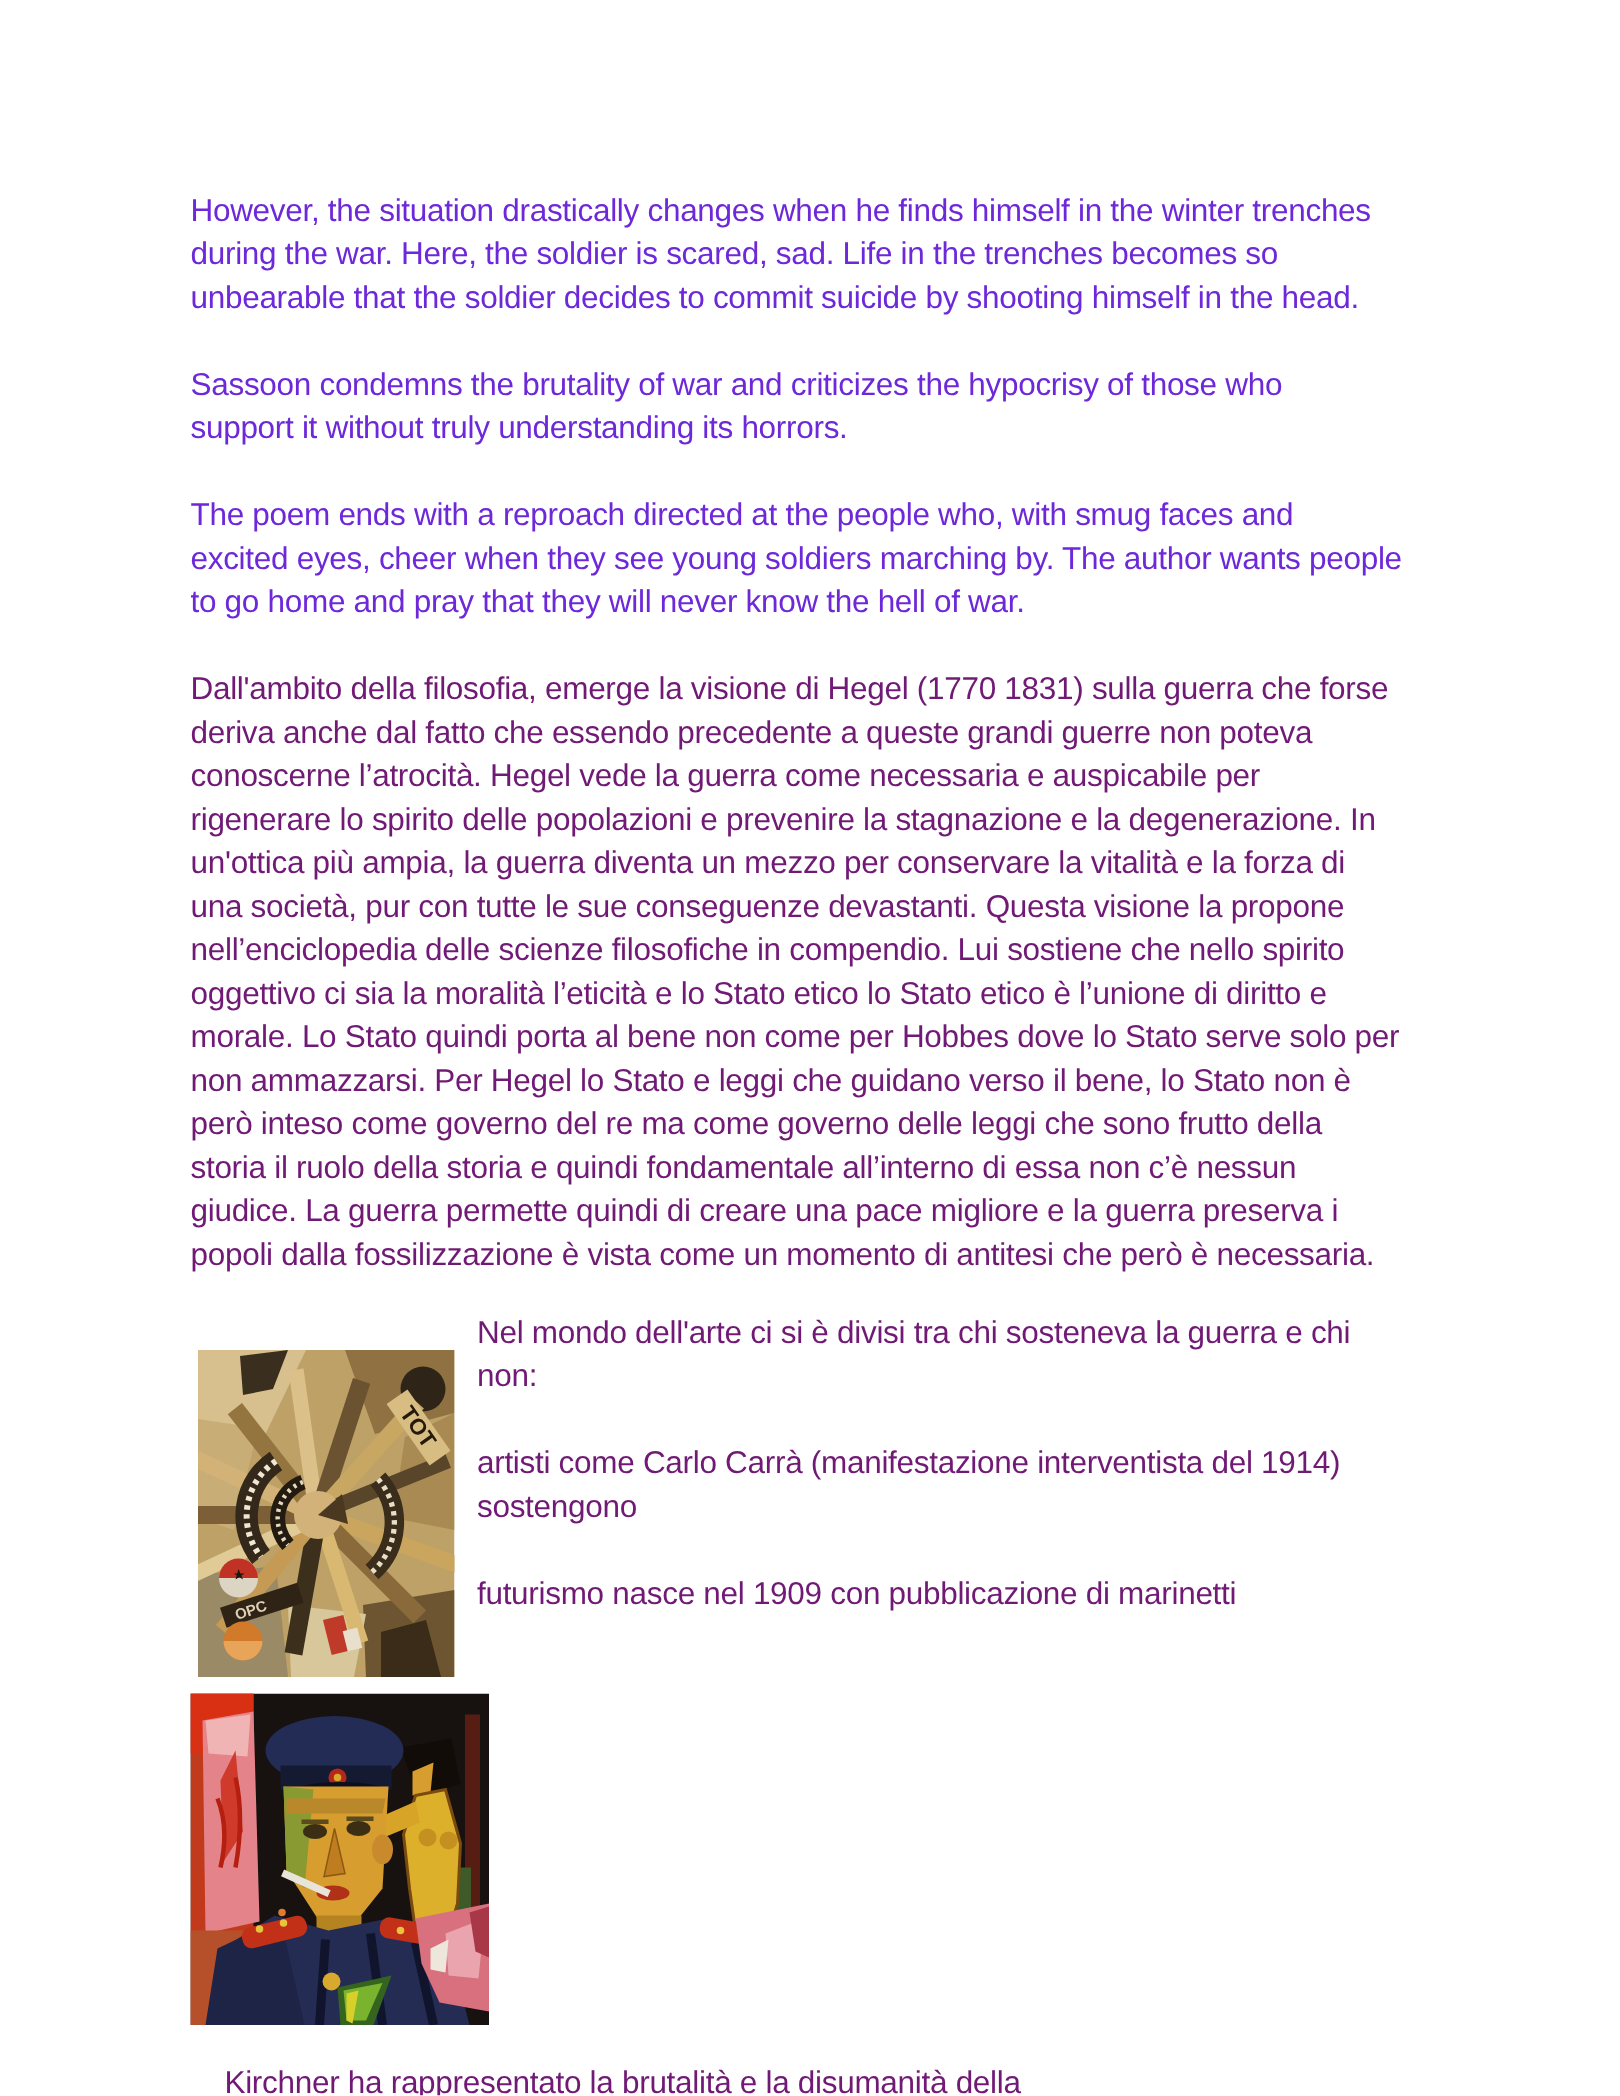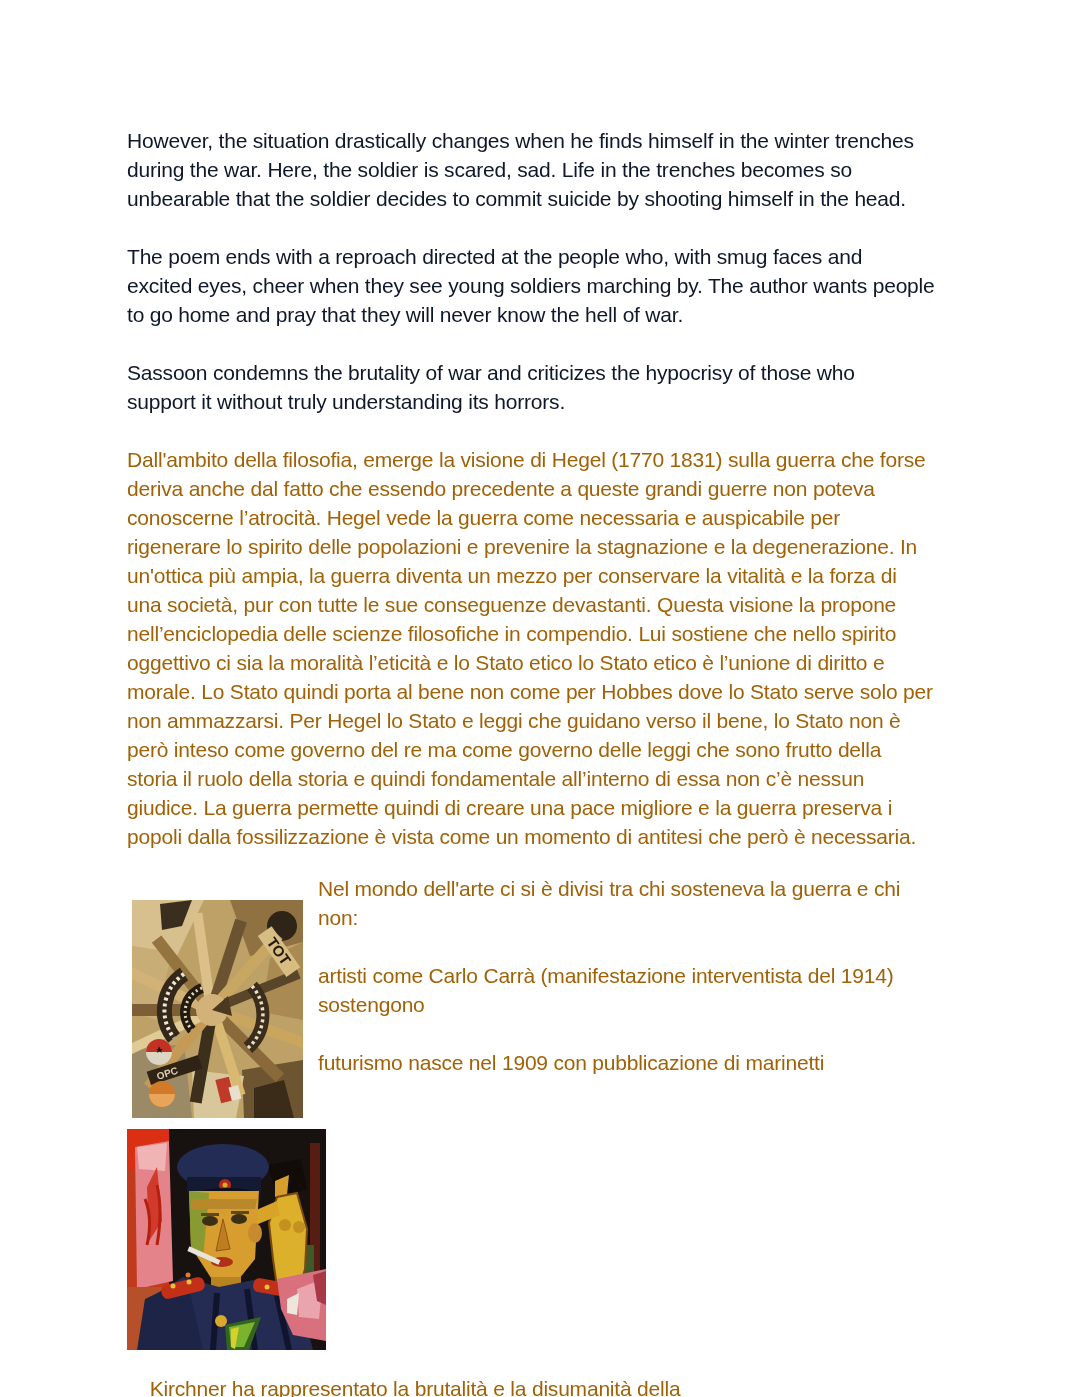--- a/index.html
+++ b/index.html
@@ -11,47 +11,47 @@
     font-family:"Liberation Sans","DejaVu Sans",sans-serif;
   }
   .content{padding:126px 90px 0 127px;}
   p.para{
     margin:0 0 29px 0;
     font-size:21px;
     line-height:29px;
     letter-spacing:-0.2px;
     white-space:pre;
   }
-  .magenta{color:#0f172a;}
-  .purple{color:#a16207;}
+  .magenta{color:#6d28d9;}
+  .purple{color:#701a75;}
   .art-row{display:flex;align-items:flex-start;}
   .row1{margin-top:-6px;}
   .row1 .painting{margin-left:5px;margin-top:26px;flex:0 0 auto;}
   .row1 .art-text{margin-left:15px;margin-bottom:0;}
   .row2{margin-top:11px;flex-direction:column;}
   .row2 .painting{flex:0 0 auto;}
   .row2 .art-text{margin-left:17px;padding-top:24px;margin-bottom:0;}
   svg{display:block;}
 </style>
 </head>
 <body>
 
 <div class="page">
   <div class="content">
 
     <p class="para magenta">However, the situation drastically changes when he finds himself in the winter trenches
 during the war. Here, the soldier is scared, sad. Life in the trenches becomes so
 unbearable that the soldier decides to commit suicide by shooting himself in the head.</p>
 
+    <p class="para magenta">Sassoon condemns the brutality of war and criticizes the hypocrisy of those who
+support it without truly understanding its horrors.</p>
+
     <p class="para magenta">The poem ends with a reproach directed at the people who, with smug faces and
 excited eyes, cheer when they see young soldiers marching by. The author wants people
 to go home and pray that they will never know the hell of war.</p>
-
-    <p class="para magenta">Sassoon condemns the brutality of war and criticizes the hypocrisy of those who
-support it without truly understanding its horrors.</p>
 
     <p class="para purple">Dall'ambito della filosofia, emerge la visione di Hegel (1770 1831) sulla guerra che forse
 deriva anche dal fatto che essendo precedente a queste grandi guerre non poteva
 conoscerne l’atrocità. Hegel vede la guerra come necessaria e auspicabile per
 rigenerare lo spirito delle popolazioni e prevenire la stagnazione e la degenerazione. In
 un'ottica più ampia, la guerra diventa un mezzo per conservare la vitalità e la forza di
 una società, pur con tutte le sue conseguenze devastanti. Questa visione la propone
 nell’enciclopedia delle scienze filosofiche in compendio. Lui sostiene che nello spirito
 oggettivo ci sia la moralità l’eticità e lo Stato etico lo Stato etico è l’unione di diritto e
 morale. Lo Stato quindi porta al bene non come per Hobbes dove lo Stato serve solo per

